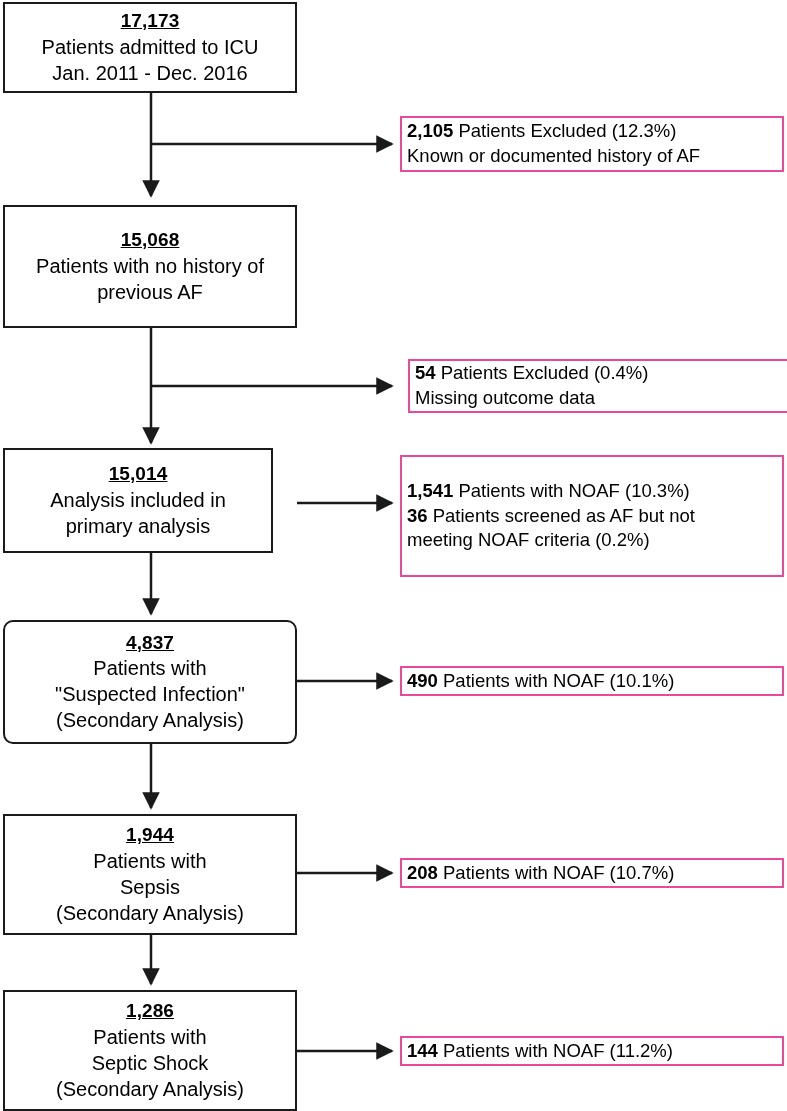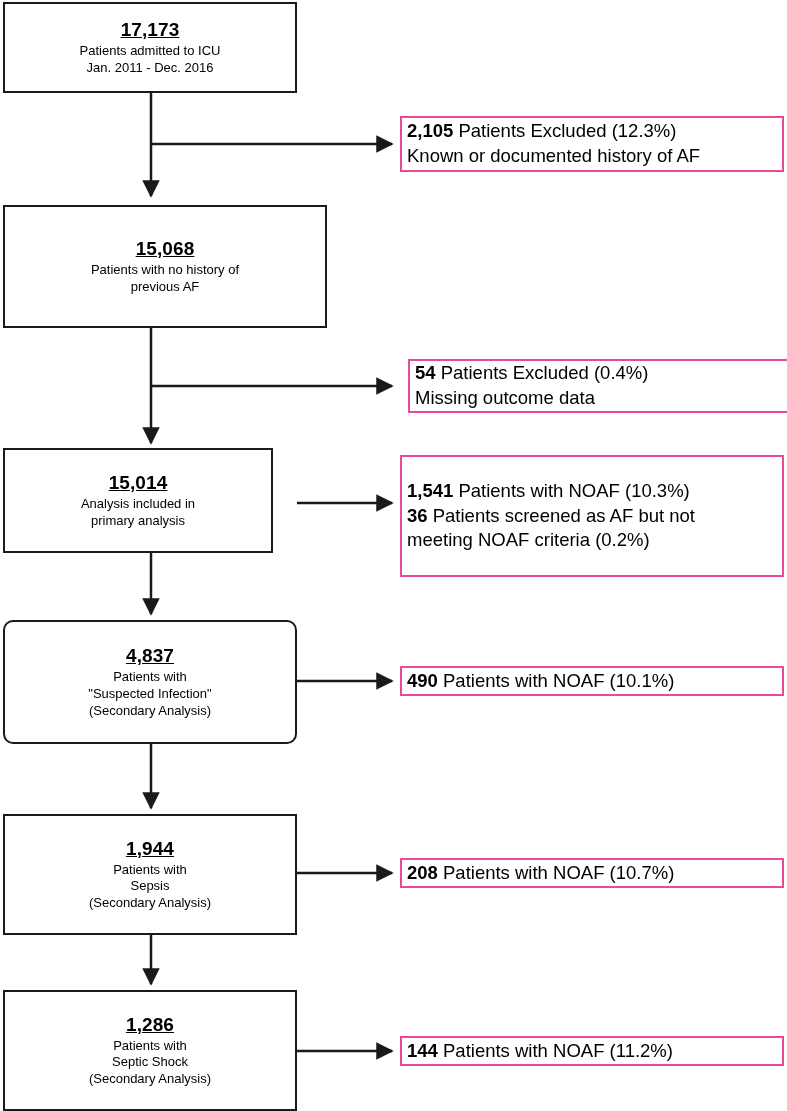--- a/index.html
+++ b/index.html
@@ -30,21 +30,21 @@
     text-align: center;
     line-height: 1.30;
   }
   .node .count {
     font-weight: bold;
     font-size: 19px;
     letter-spacing: 0.1px;
     text-decoration: underline;
   }
   .node .line {
-    font-size: 13px;
+    font-size: 20px;
     white-space: nowrap;
   }
   .side {
     position: absolute;
     box-sizing: border-box;
     border: 2px solid #ec4899;
     background: #ffffff;
     display: flex;
     flex-direction: column;
     align-items: flex-start;
@@ -119,21 +119,21 @@
       <line x1="297" y1="1051" x2="392" y2="1051" stroke="#1a1a1a" stroke-width="2.5" marker-end="url(#arrow)"></line>
     </g>
   </svg>
 
   <div class="node" style="left:3px; top:2px; width:294px; height:91px;">
     <div class="count">17,173</div>
     <div class="line">Patients admitted to ICU</div>
     <div class="line">Jan. 2011 - Dec. 2016</div>
   </div>
 
-  <div class="node" style="left:3px; top:205px; width:324px; height:123px;">
+  <div class="node" style="left:3px; top:205px; width:294px; height:123px;">
     <div class="count">15,068</div>
     <div class="line">Patients with no history of</div>
     <div class="line">previous AF</div>
   </div>
 
   <div class="node" style="left:3px; top:448px; width:270px; height:105px;">
     <div class="count">15,014</div>
     <div class="line">Analysis included in</div>
     <div class="line">primary analysis</div>
   </div>

